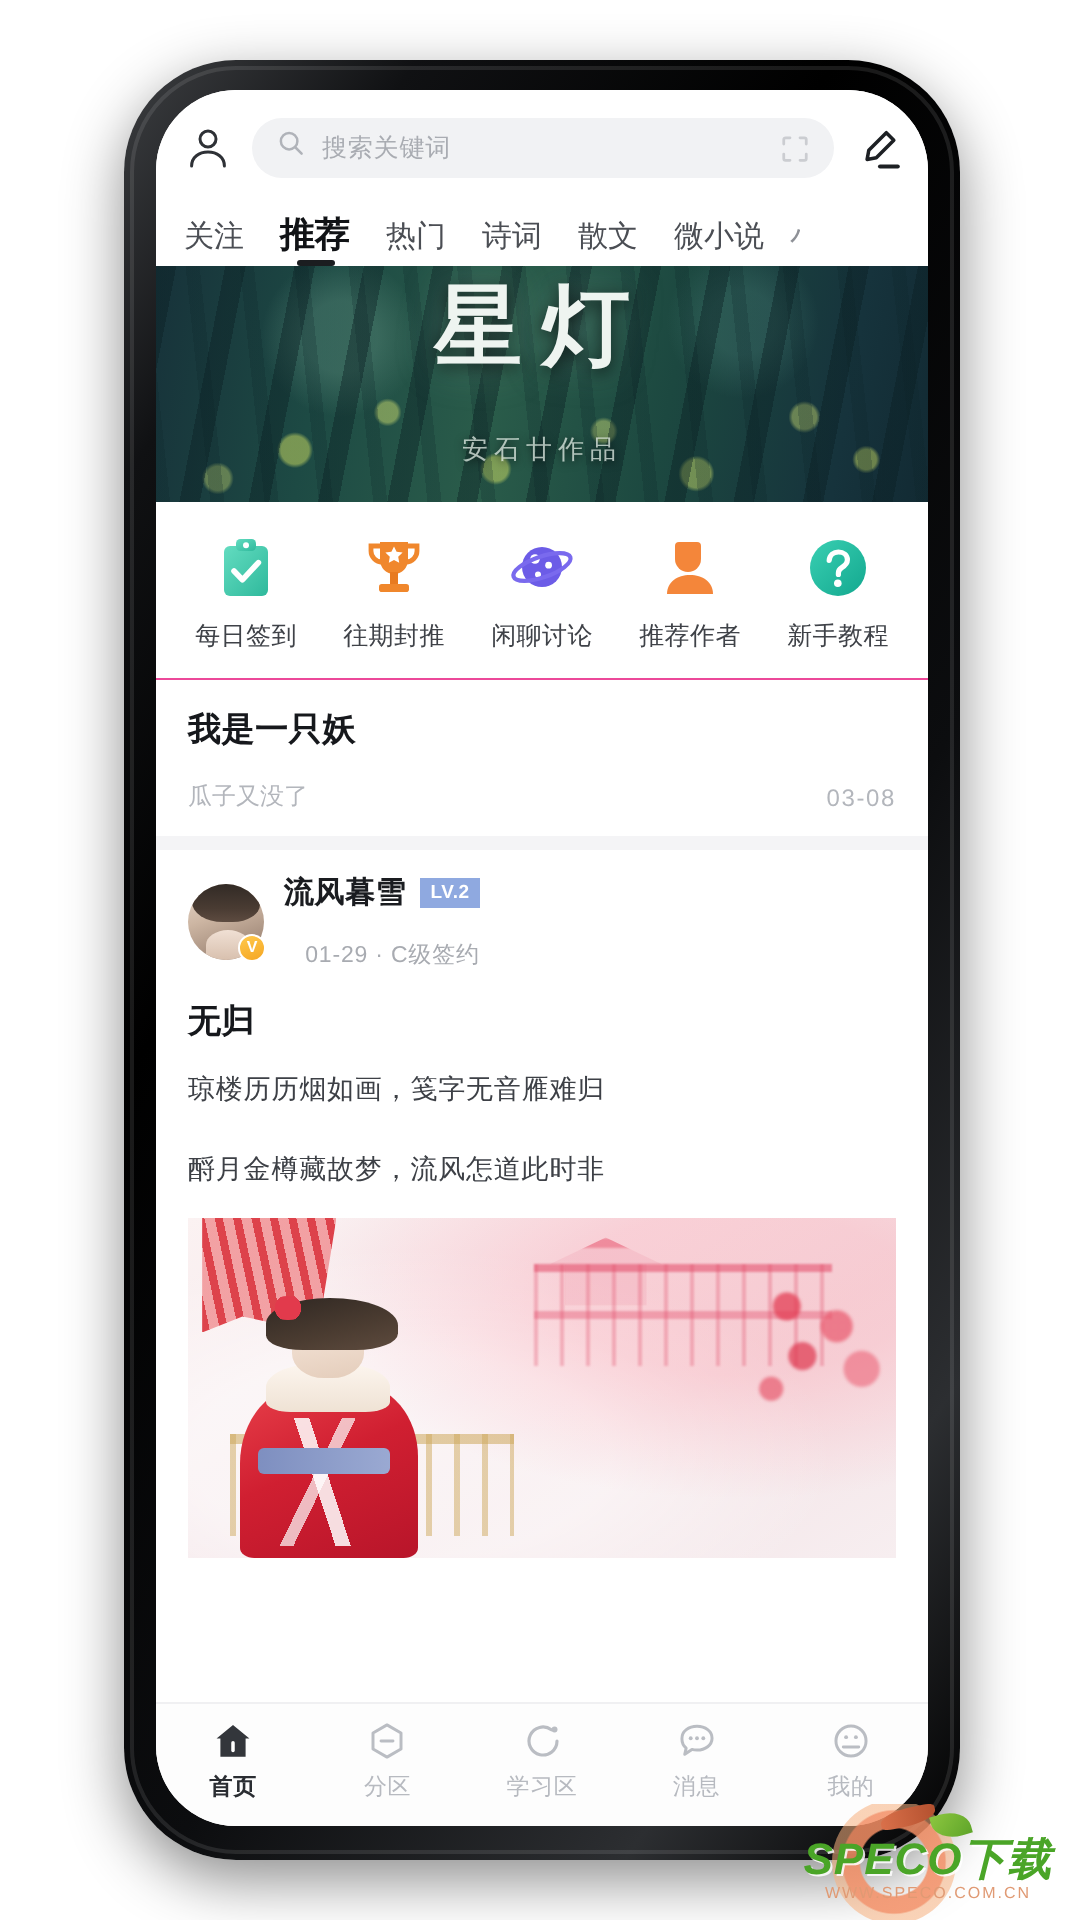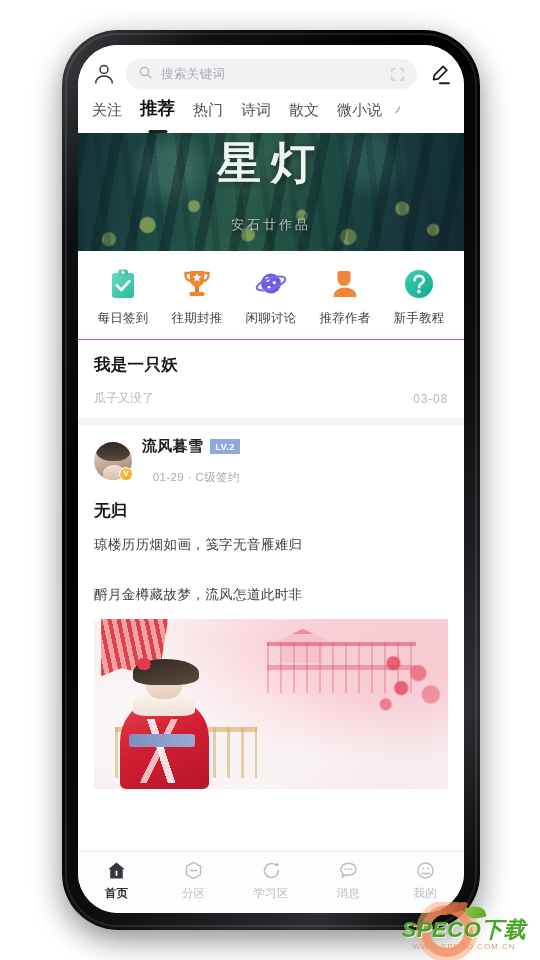--- a/index.html
+++ b/index.html
@@ -85,21 +85,21 @@
     display: flex;
     align-items: flex-end;
     gap: 0;
     padding: 0 4px 0 14px;
     height: 36px;
     background: #ffffff;
     position: relative;
   }
   .tab {
     position: relative;
-    padding: 0 9px 16px 9px;
+    padding: 0 9px 7px 9px;
     font-size: 15px;
     color: #4b4e54;
     white-space: nowrap;
     line-height: 1;
   }
   .tab.first { padding-left: 0; }
   .tab.active {
     font-size: 17.5px;
     font-weight: bold;
     color: #111316;
@@ -305,21 +305,21 @@
     color: #16181c;
     letter-spacing: .3px;
   }
   .pb-para {
     margin-top: 13px;
     font-size: 13.5px;
     color: #3d4046;
     letter-spacing: .4px;
     line-height: 1.5;
   }
-  .pb-para.gap2 { margin-top: 30px; }
+  .pb-para.gap2 { margin-top: 20px; }
 
   .pb-image {
     margin: 13px 0 0 0;
     height: 170px;
     position: relative;
     overflow: hidden;
     background:
       radial-gradient(ellipse at 78% 22%, rgba(255,150,165,.30) 0 22%, transparent 55%),
       radial-gradient(ellipse at 30% 70%, rgba(255,255,255,.55) 0 30%, transparent 62%),
       linear-gradient(150deg,#fbf2f2 0%,#f6e9ec 34%,#f3e3e6 62%,#f7eef0 100%);

